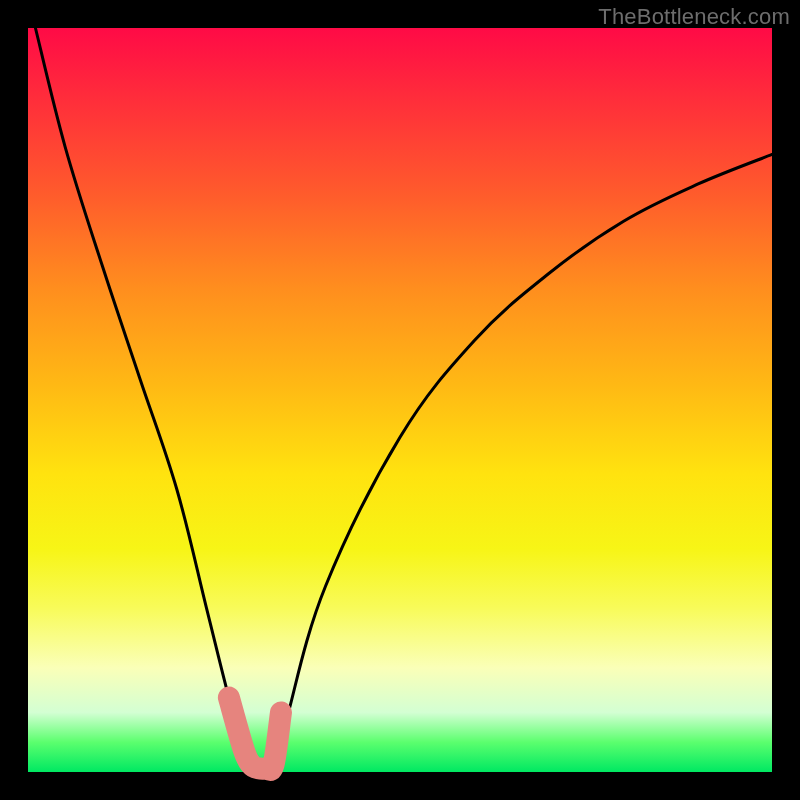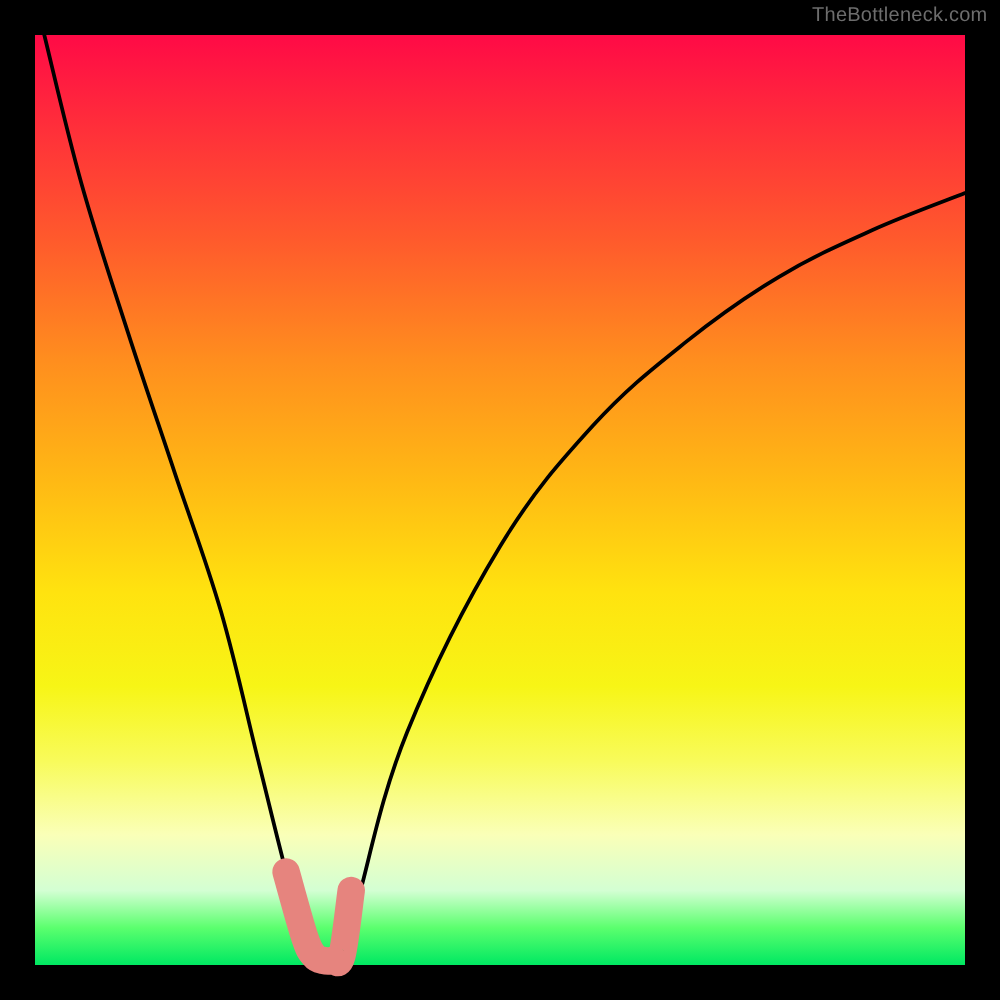--- a/index.html
+++ b/index.html
@@ -39,21 +39,21 @@
       #d3ffd3 92%,
       #5bff6e 96%,
       #00e862 100%
     );
   }
   .watermark {
     position: absolute;
     top: 4px;
     right: 10px;
     color: #6d6d6d;
-    font-size: 16px;
+    font-size: 22px;
     font-weight: 500;
     letter-spacing: 0.2px;
     user-select: none;
     margin-left: 40px;
   }
   svg.curve {
     position: absolute;
     left: 0;
     top: 0;
     width: 744px;

